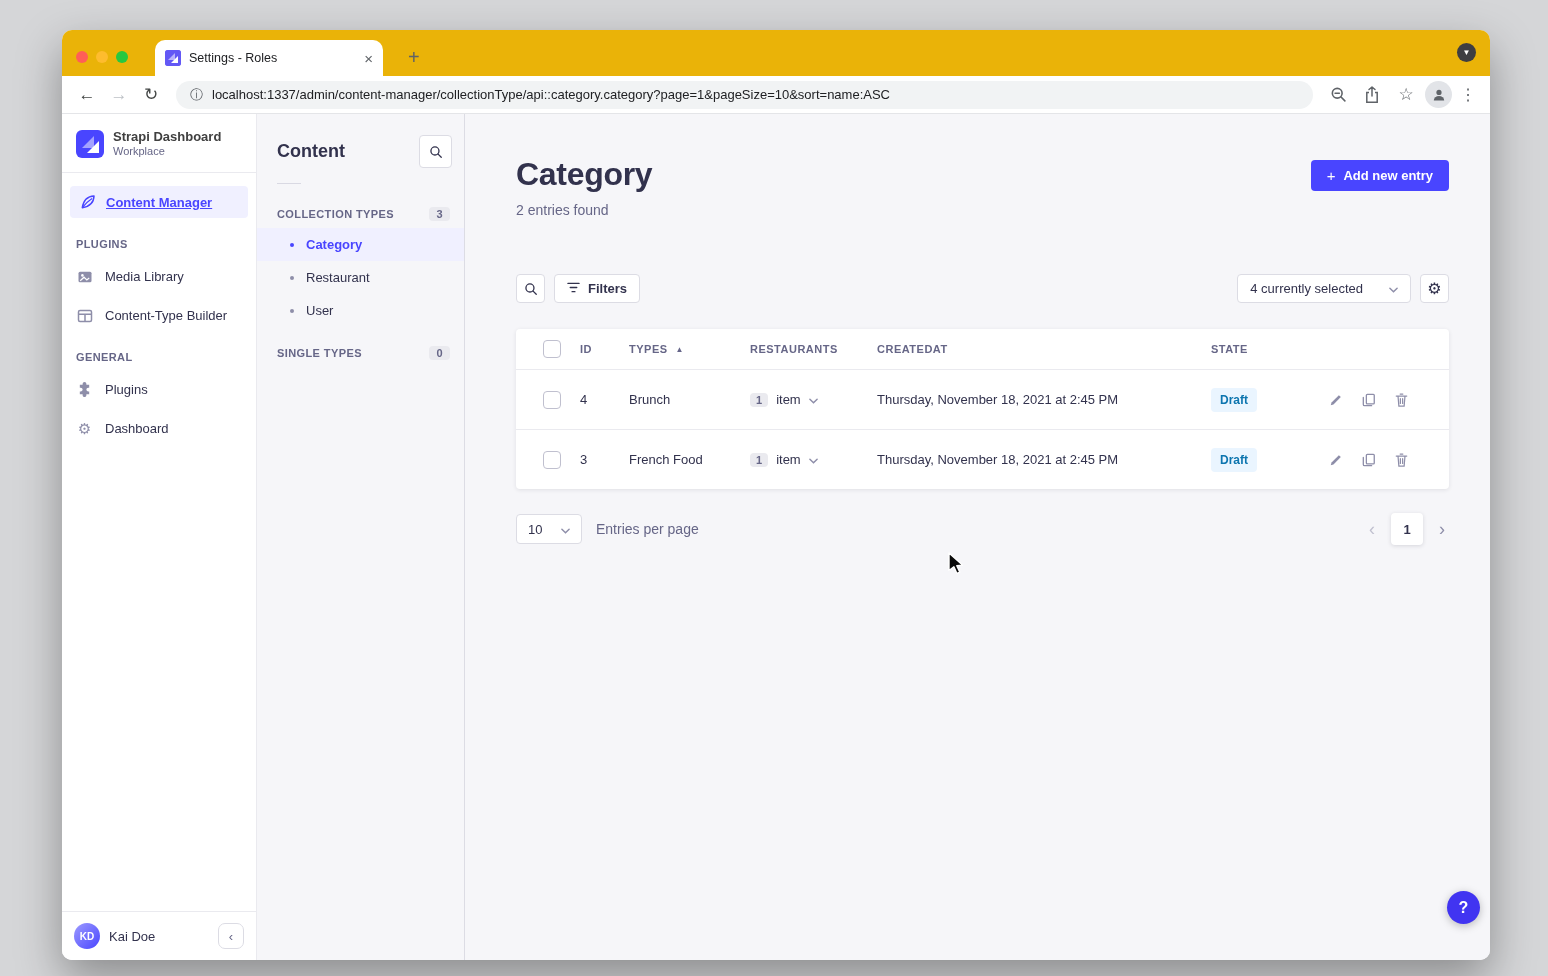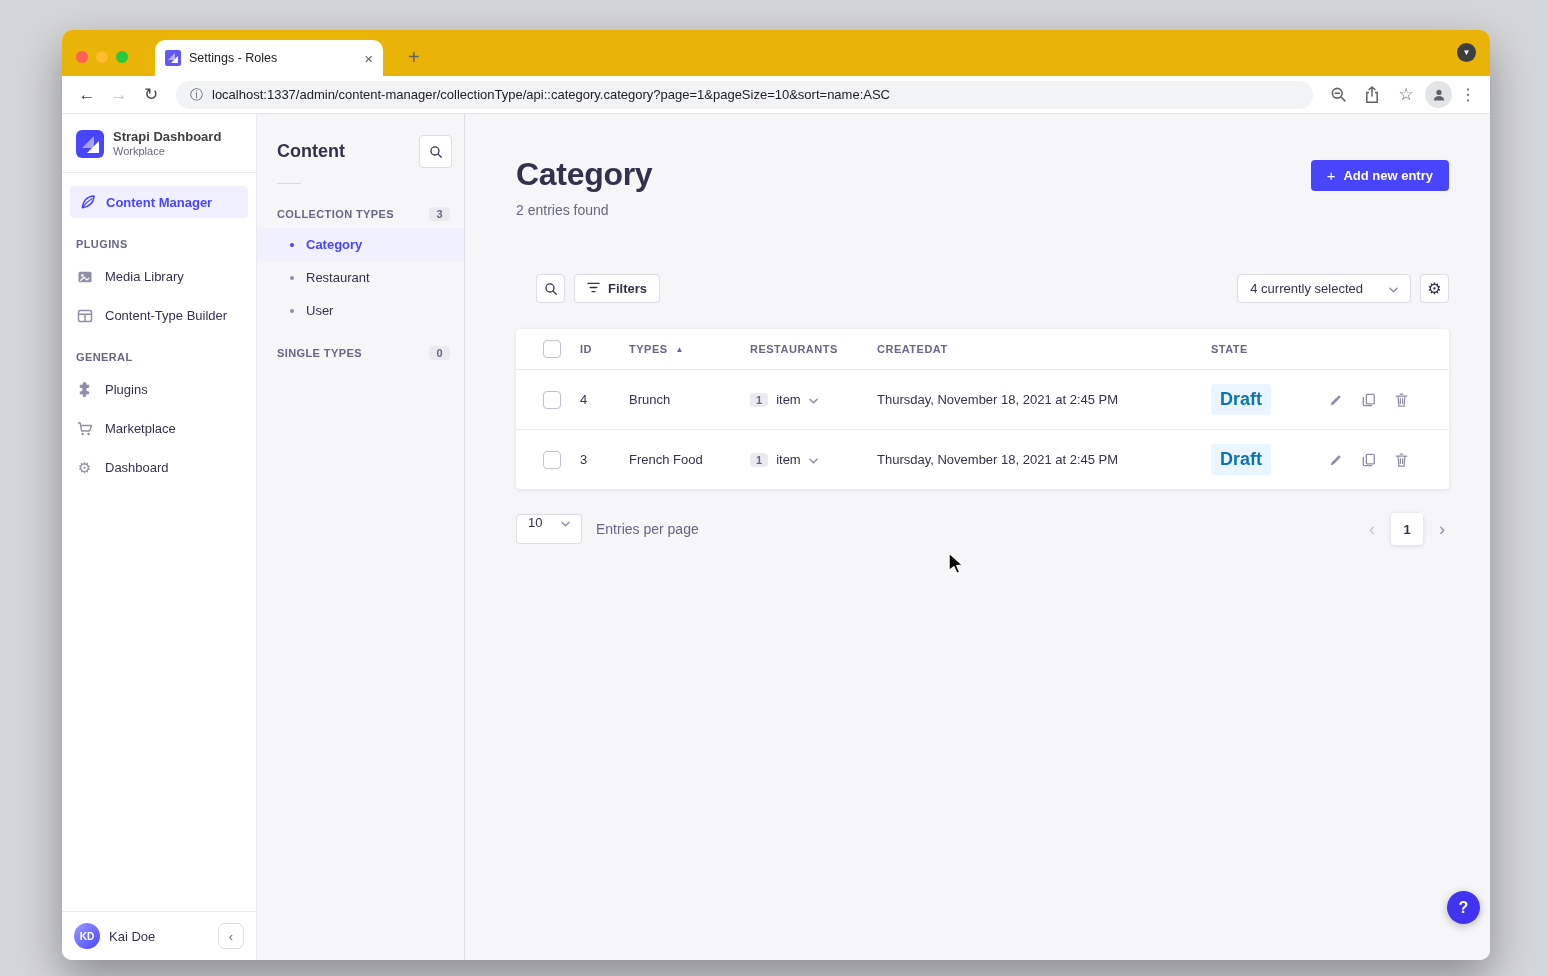--- a/index.html
+++ b/index.html
@@ -39,21 +39,21 @@
   
   .app{flex:1;display:flex;background:#f6f6f9;position:relative;min-height:0;}
   
   .nav1{width:195px;background:#fff;border-right:1px solid #eaeaef;display:flex;flex-direction:column;box-sizing:border-box;flex:0 0 auto;}
   .brand{display:flex;align-items:center;gap:9px;padding:15px 14px 13px;}
   .brand-logo{width:28px;height:28px;border-radius:6px;background:#4945ff;position:relative;overflow:hidden;flex:0 0 auto;}
   .brand-name{font-size:13px;font-weight:700;color:#404040;line-height:1.25;}
   .brand-sub{font-size:11px;color:#666687;line-height:1.25;}
   .hdiv{height:1px;background:#eaeaef;}
   .cm-item{margin:13px 8px 4px;padding:8px 9px;display:flex;align-items:center;gap:10px;background:#f0f0ff;
-           color:#4945ff;border-radius:4px;font-size:13px;font-weight:600;}
+           color:#4945ff;border-radius:4px;font-size:13px;font-weight:600;text-decoration:underline;}
   .sec-title{padding:16px 14px 7px;font-size:11px;font-weight:700;color:#666687;letter-spacing:.4px;}
   .nav-item{height:39px;display:flex;align-items:center;gap:12px;padding:0 14px;font-size:13px;color:#32324d;}
   .nav-item .ic,.cm-item .ic{width:17px;display:flex;justify-content:center;flex:0 0 auto;}
   .gearglyph{font-size:15px;color:#8e8ea9;line-height:1;}
   .nav1-bottom{margin-top:auto;}
   .userrow{display:flex;align-items:center;gap:9px;padding:11px 12px;}
   .avatar-user{width:26px;height:26px;border-radius:50%;color:#fff;font-size:10px;font-weight:700;
                display:flex;align-items:center;justify-content:center;
                background:linear-gradient(135deg,#9d9bff 0%,#4945ff 100%);}
   .username{font-size:13px;color:#32324d;}
@@ -76,21 +76,21 @@
   .grp2{margin-top:12px;text-align:right;}
   
   .content{flex:1;padding:0 41px 0 51px;box-sizing:border-box;position:relative;min-width:0;}
   .page-head{display:flex;justify-content:space-between;align-items:flex-start;margin-top:42px;}
   .page-title{font-size:32px;font-weight:700;color:#32324d;letter-spacing:-.3px;}
   .page-sub{font-size:14px;color:#666687;margin-top:9px;}
   .btn-primary{display:flex;align-items:center;gap:8px;background:#4945ff;color:#fff;border:none;
                border-radius:4px;padding:0 16px;height:31px;font-size:13px;font-weight:600;margin-top:4px;
                font-family:"Liberation Sans",sans-serif;}
   .btn-primary .plus{font-size:15px;font-weight:400;line-height:1;}
-  .action-row{margin-top:56px;display:flex;justify-content:space-between;align-items:center;margin-left:20px;}
+  .action-row{margin-top:56px;display:flex;justify-content:space-between;align-items:center;}
   .left-actions,.right-actions{display:flex;align-items:center;gap:9px;}
   .btn-outline{display:flex;align-items:center;gap:8px;background:#fff;border:1px solid #dcdce4;border-radius:4px;
                height:29px;padding:0 12px;font-size:13px;font-weight:600;color:#32324d;box-sizing:border-box;
                font-family:"Liberation Sans",sans-serif;}
   .sqbtn29{width:29px;height:29px;background:#fff;border:1px solid #dcdce4;border-radius:4px;
            display:flex;align-items:center;justify-content:center;box-sizing:border-box;}
   .select{display:flex;align-items:center;gap:26px;background:#fff;border:1px solid #dcdce4;border-radius:4px;
           height:29px;padding:0 12px;font-size:13px;color:#32324d;box-sizing:border-box;}
   .gear-dark{font-size:16px;color:#32324d;line-height:1;}
   
@@ -100,27 +100,27 @@
   td{height:59px;font-size:13px;color:#32324d;padding:0;border-top:1px solid #eaeaef;}
   .col-check{width:64px;padding-left:27px;box-sizing:border-box;}
   .col-id{width:49px;} .col-name{width:121px;} .col-rest{width:127px;} .col-date{width:334px;}
   .col-state{width:115px;} .col-actions{width:auto;padding-right:41px;}
   .checkbox{width:18px;height:18px;border:1px solid #c0c0cf;border-radius:4px;background:#fff;box-sizing:border-box;}
   .sorthead{display:flex;align-items:center;gap:8px;}
   .sortarrow{font-size:8px;color:#66668a;}
   .restcell{display:flex;align-items:center;gap:8px;}
   .cntpill{background:#eaeaef;color:#666687;border-radius:4px;padding:1px 6px;font-size:11px;font-weight:600;}
   .badge-draft{display:inline-block;background:#eaf5ff;color:#0c75af;border-radius:4px;padding:5px 9px;
-               font-size:18px;font-weight:600;}
+               font-size:12px;font-weight:600;}
   .rowactions{display:flex;align-items:center;gap:19px;justify-content:flex-end;}
   .rowactions .act{display:flex;align-items:center;}
   
   .pag-row{margin-top:24px;display:flex;justify-content:space-between;align-items:center;}
   .pag-left{display:flex;align-items:center;gap:14px;}
-  .select-small{display:flex;align-items:flex-start;justify-content:space-between;background:#fff;border:1px solid #dcdce4;
+  .select-small{display:flex;align-items:center;justify-content:space-between;background:#fff;border:1px solid #dcdce4;
                 border-radius:4px;height:30px;width:66px;padding:0 11px;font-size:13px;color:#32324d;box-sizing:border-box;}
   .pag-label{font-size:14px;color:#666687;}
   .pag-right{display:flex;align-items:center;gap:12px;}
   .pag-arrow{font-size:18px;color:#c0c0cf;line-height:1;padding:0 4px;}
   .pag-arrow.next{color:#8e8ea9;}
   .pag-page{width:32px;height:32px;background:#fff;border-radius:4px;box-shadow:0 1px 4px rgba(33,33,52,.15);
             display:flex;align-items:center;justify-content:center;font-size:13px;font-weight:700;color:#32324d;}
   .help-fab{position:absolute;right:10px;bottom:36px;width:33px;height:33px;border-radius:50%;background:#4134f1;
             color:#fff;font-size:16px;font-weight:700;display:flex;align-items:center;justify-content:center;
             box-shadow:0 2px 8px rgba(0,0,0,.25);}
@@ -239,30 +239,20 @@
         <div class="nav-item">
           <span class="ic">
             <svg viewBox="0 0 16 16" width="15" height="15">
                 <path fill="#8e8ea9" d="M8 0 c-1.1 0 -2 .9 -2 2 l0 1 -3 0 0 3 1 0 c1.1 0 2 .9 2 2 s-.9 2 -2 2 l-1 0 0 3 3 0 0 1 c0 1.1 .9 2 2 2 s2 -.9 2 -2 l0 -1 3 0 0 -3 -1 0 c-1.1 0 -2 -.9 -2 -2 s.9 -2 2 -2 l1 0 0 -3 -3 0 0 -1 c0 -1.1 -.9 -2 -2 -2 z"></path>
               </svg>
           </span>
           <span>Plugins</span>
         </div>
         <div class="nav-item">
           <span class="ic">
-            <svg viewBox="0 0 16 16" width="16" height="16">
-                <path d="M1 2 H3.2 L4.6 10 H12.6 L14.5 4.5 H4" stroke="#8e8ea9" stroke-width="1.4" fill="none" stroke-linejoin="round"></path>
-                <circle cx="5.6" cy="13" r="1.2" fill="#8e8ea9"></circle>
-                <circle cx="11.6" cy="13" r="1.2" fill="#8e8ea9"></circle>
-              </svg>
-          </span>
-          <span>Marketplace</span>
-        </div>
-        <div class="nav-item">
-          <span class="ic">
               <span class="gearglyph">⚙</span>
             </span>
           <span>Dashboard</span>
         </div>
 
         <div class="nav1-bottom">
           <div class="hdiv"></div>
           <div class="userrow">
             <span class="avatar-user">KD</span>
             <span class="username">Kai Doe</span>

